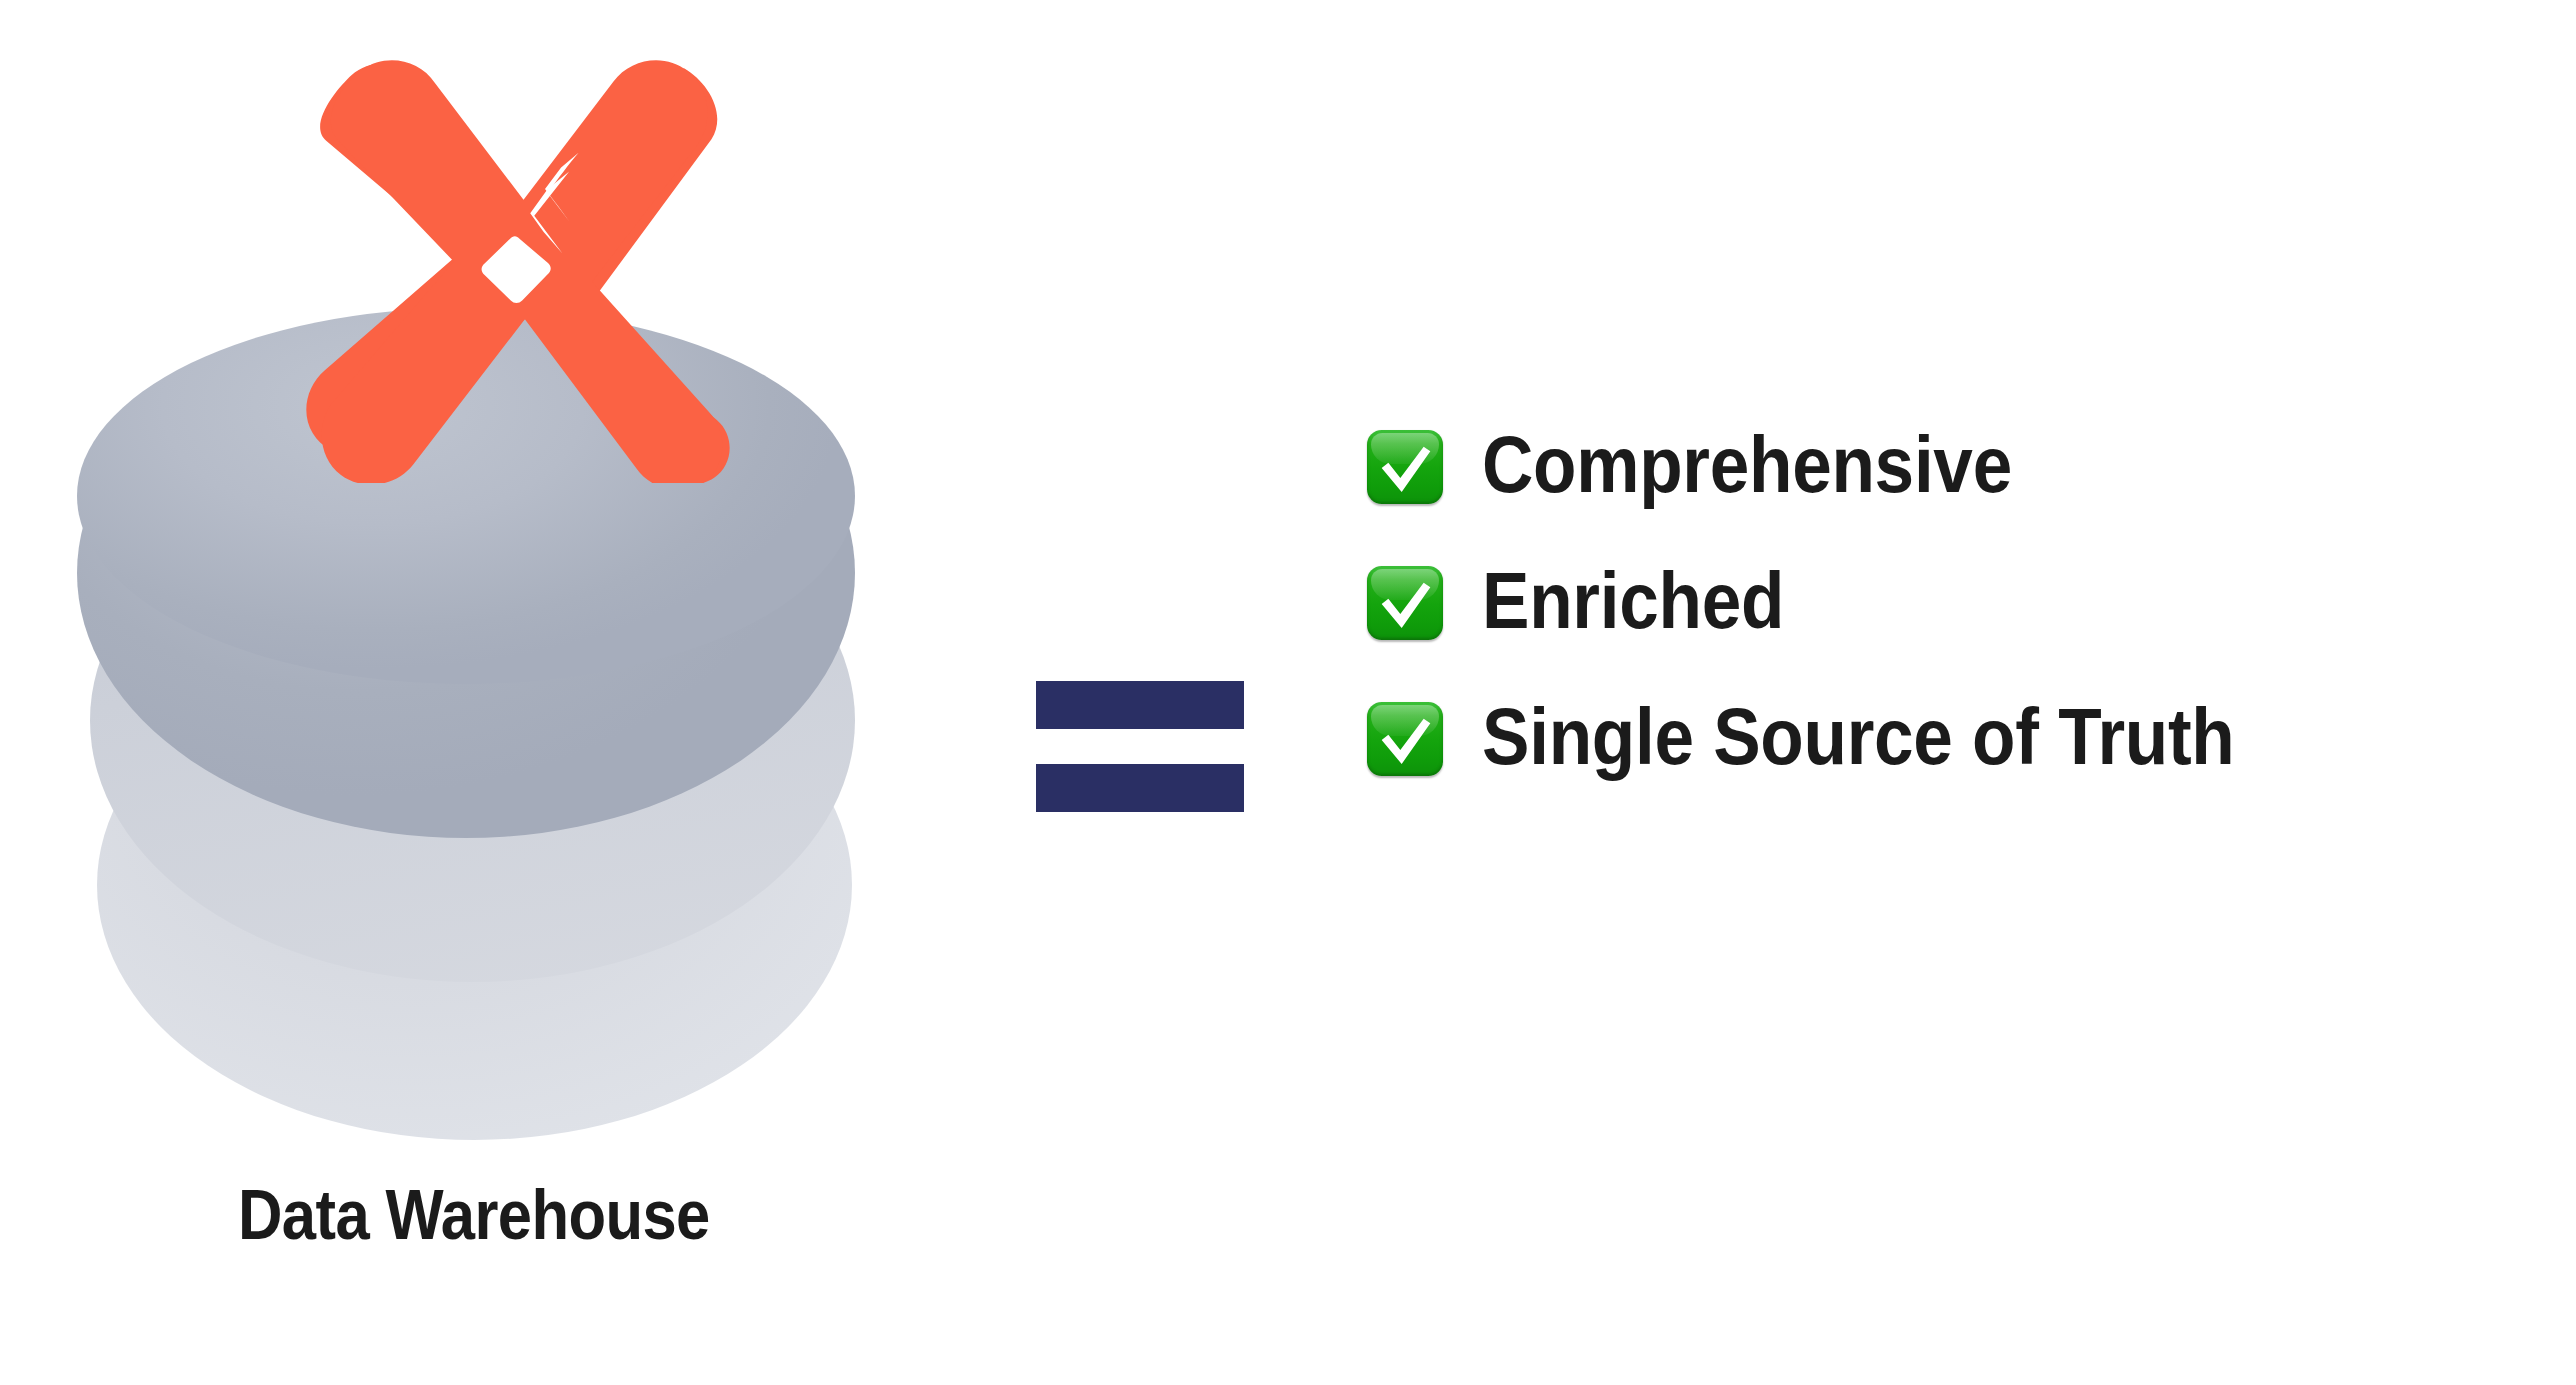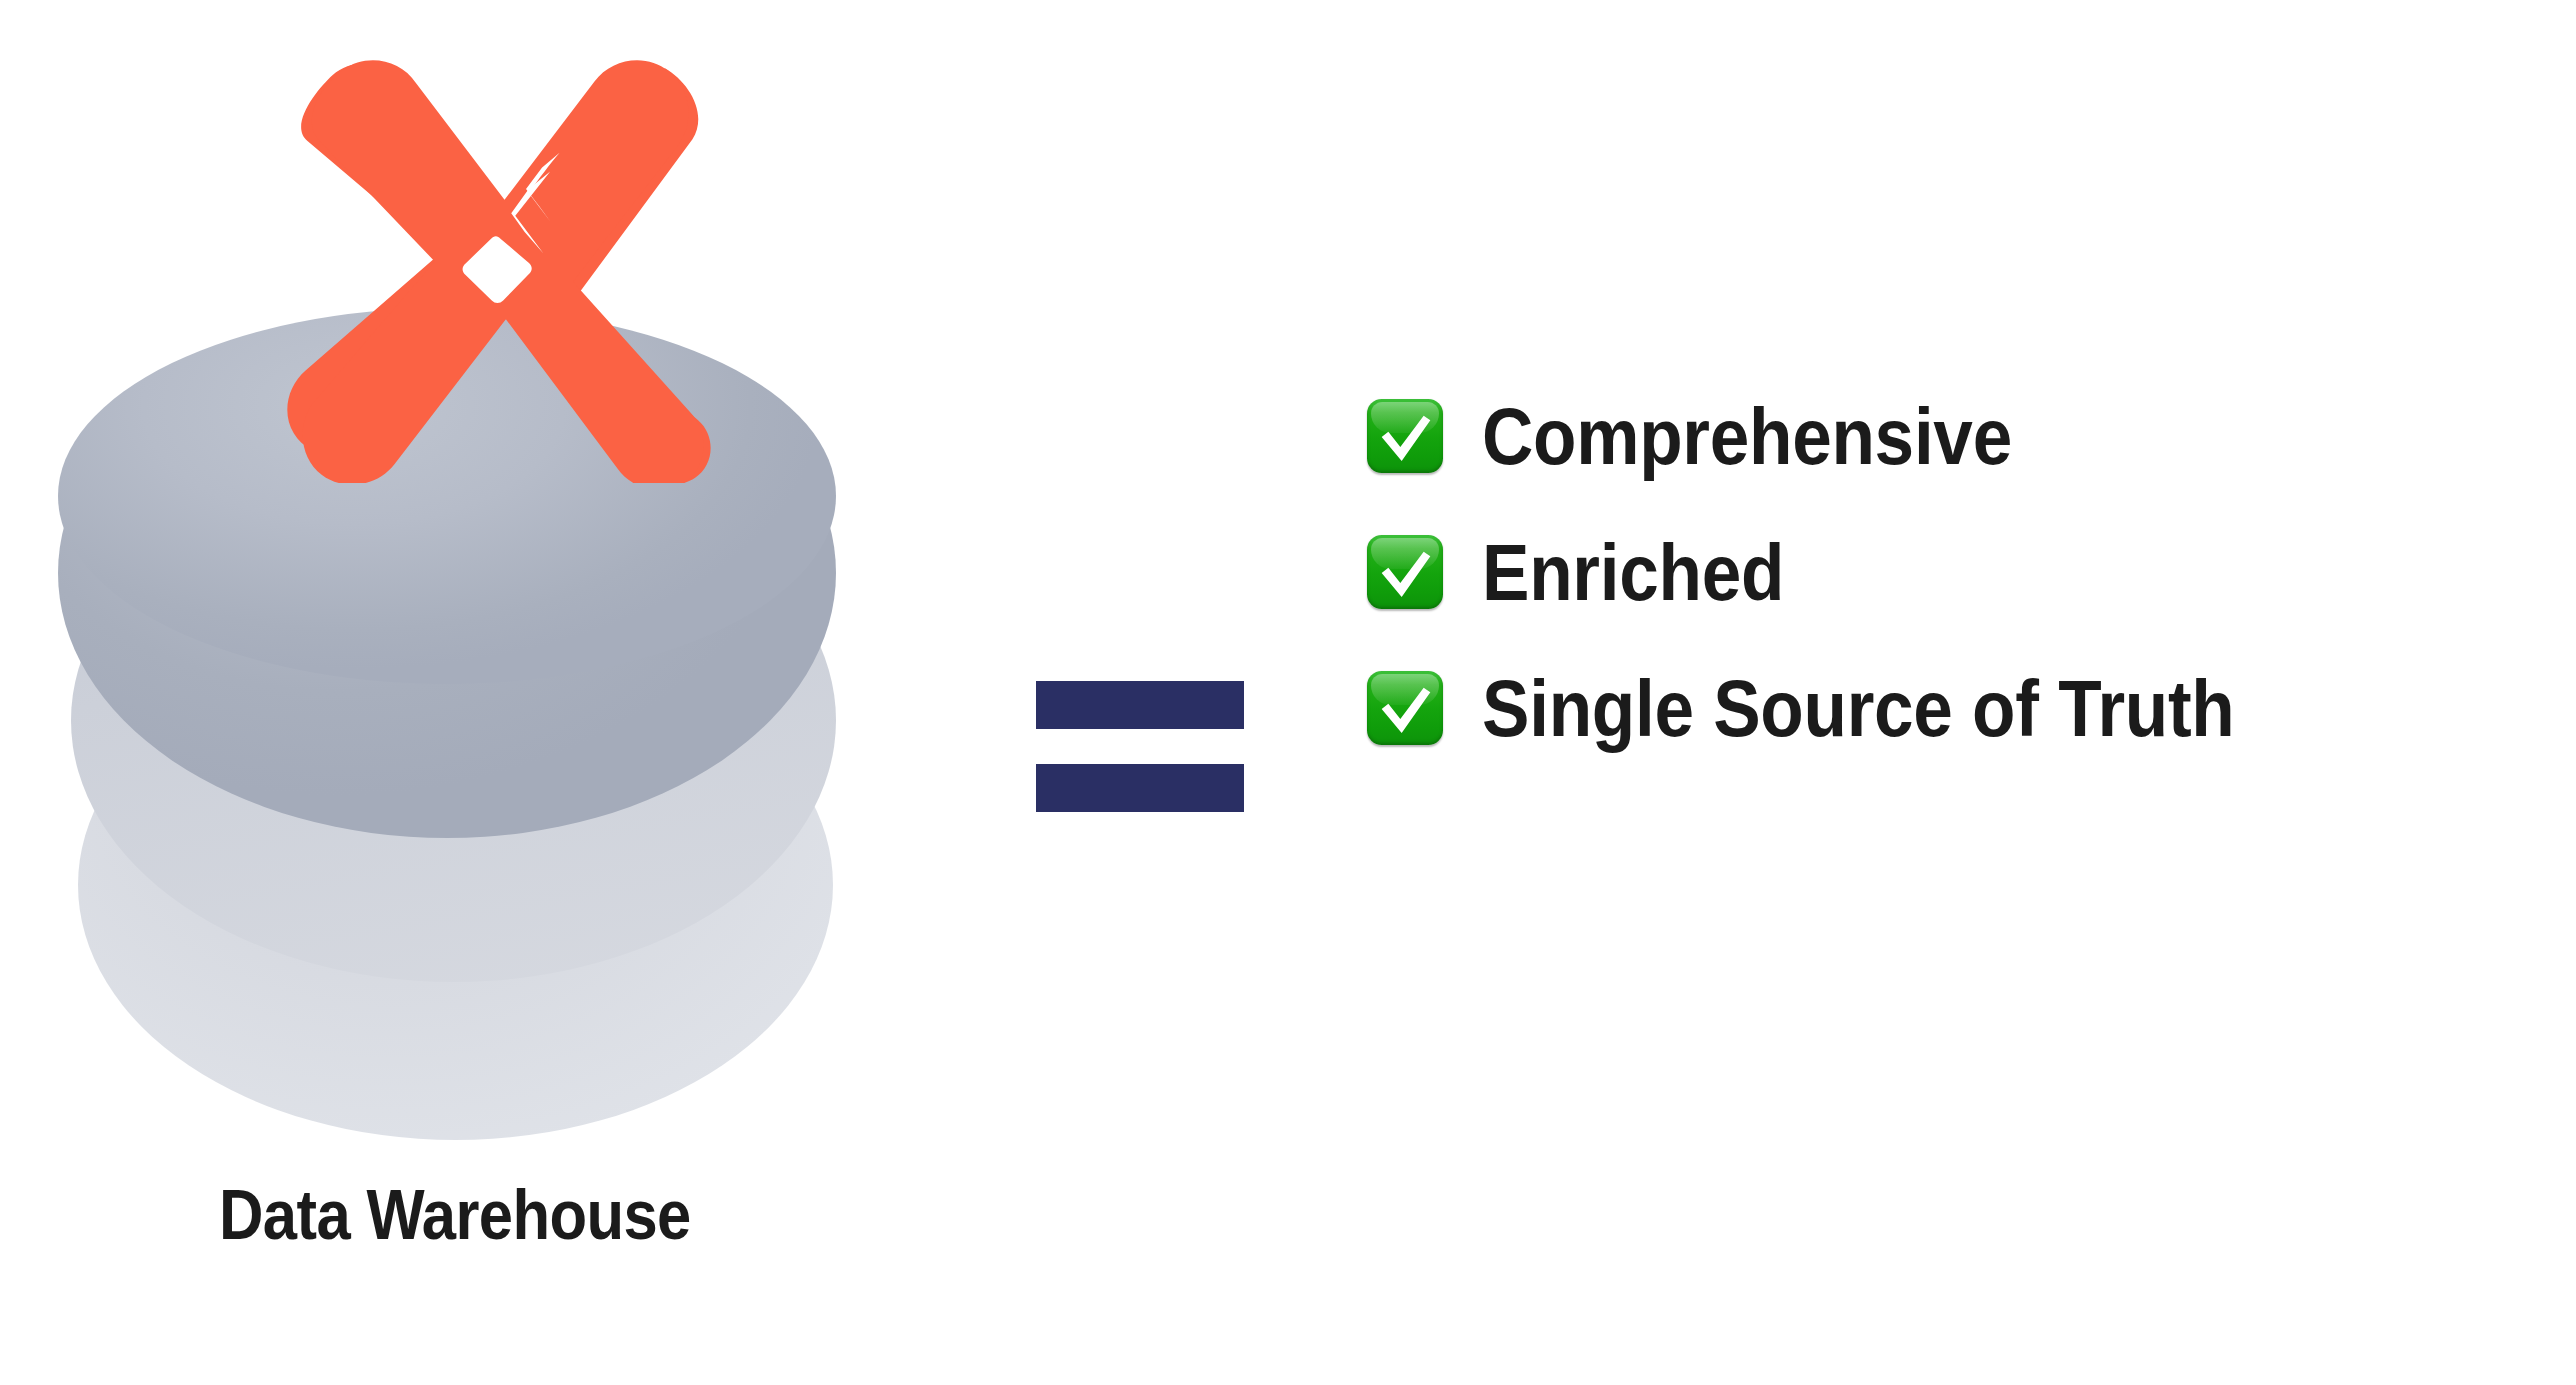--- a/index.html
+++ b/index.html
@@ -21,21 +21,21 @@
     position: absolute;
     left: 0; top: 0;
     width: 2576px;
     height: 1386px;
     background: #ffffff;
   }
 
   
   #warehouse-graphic {
     position: absolute;
-    left: 58px;
+    left: 77px;
     top: 40px;
     width: 872px;
     height: 1127px;
   }
 
   
   .disc-stack {
     position: absolute;
     left: 0;
     top: 268px;
@@ -129,21 +129,21 @@
 
   
   #benefits-list {
     position: absolute;
     left: 1367px;
     top: 368px;
     width: 1181px;
   }
   .benefit-row {
     display: flex;
-    align-items: center;
+    align-items: flex-end;
     height: 136px;
   }
   .check-icon {
     position: relative;
     flex: 0 0 auto;
     width: 76px;
     height: 74px;
     border-radius: 14.8px;
     background: linear-gradient(180deg, #3dc13b 0%, #23b018 18%, #14a40d 52%, #0f9c0a 78%, #0d920a 100%);
     box-shadow: inset 0 -2px 3.4px rgba(0,0,0,0.22), 0 1.3px 2px rgba(0,0,0,0.28);

